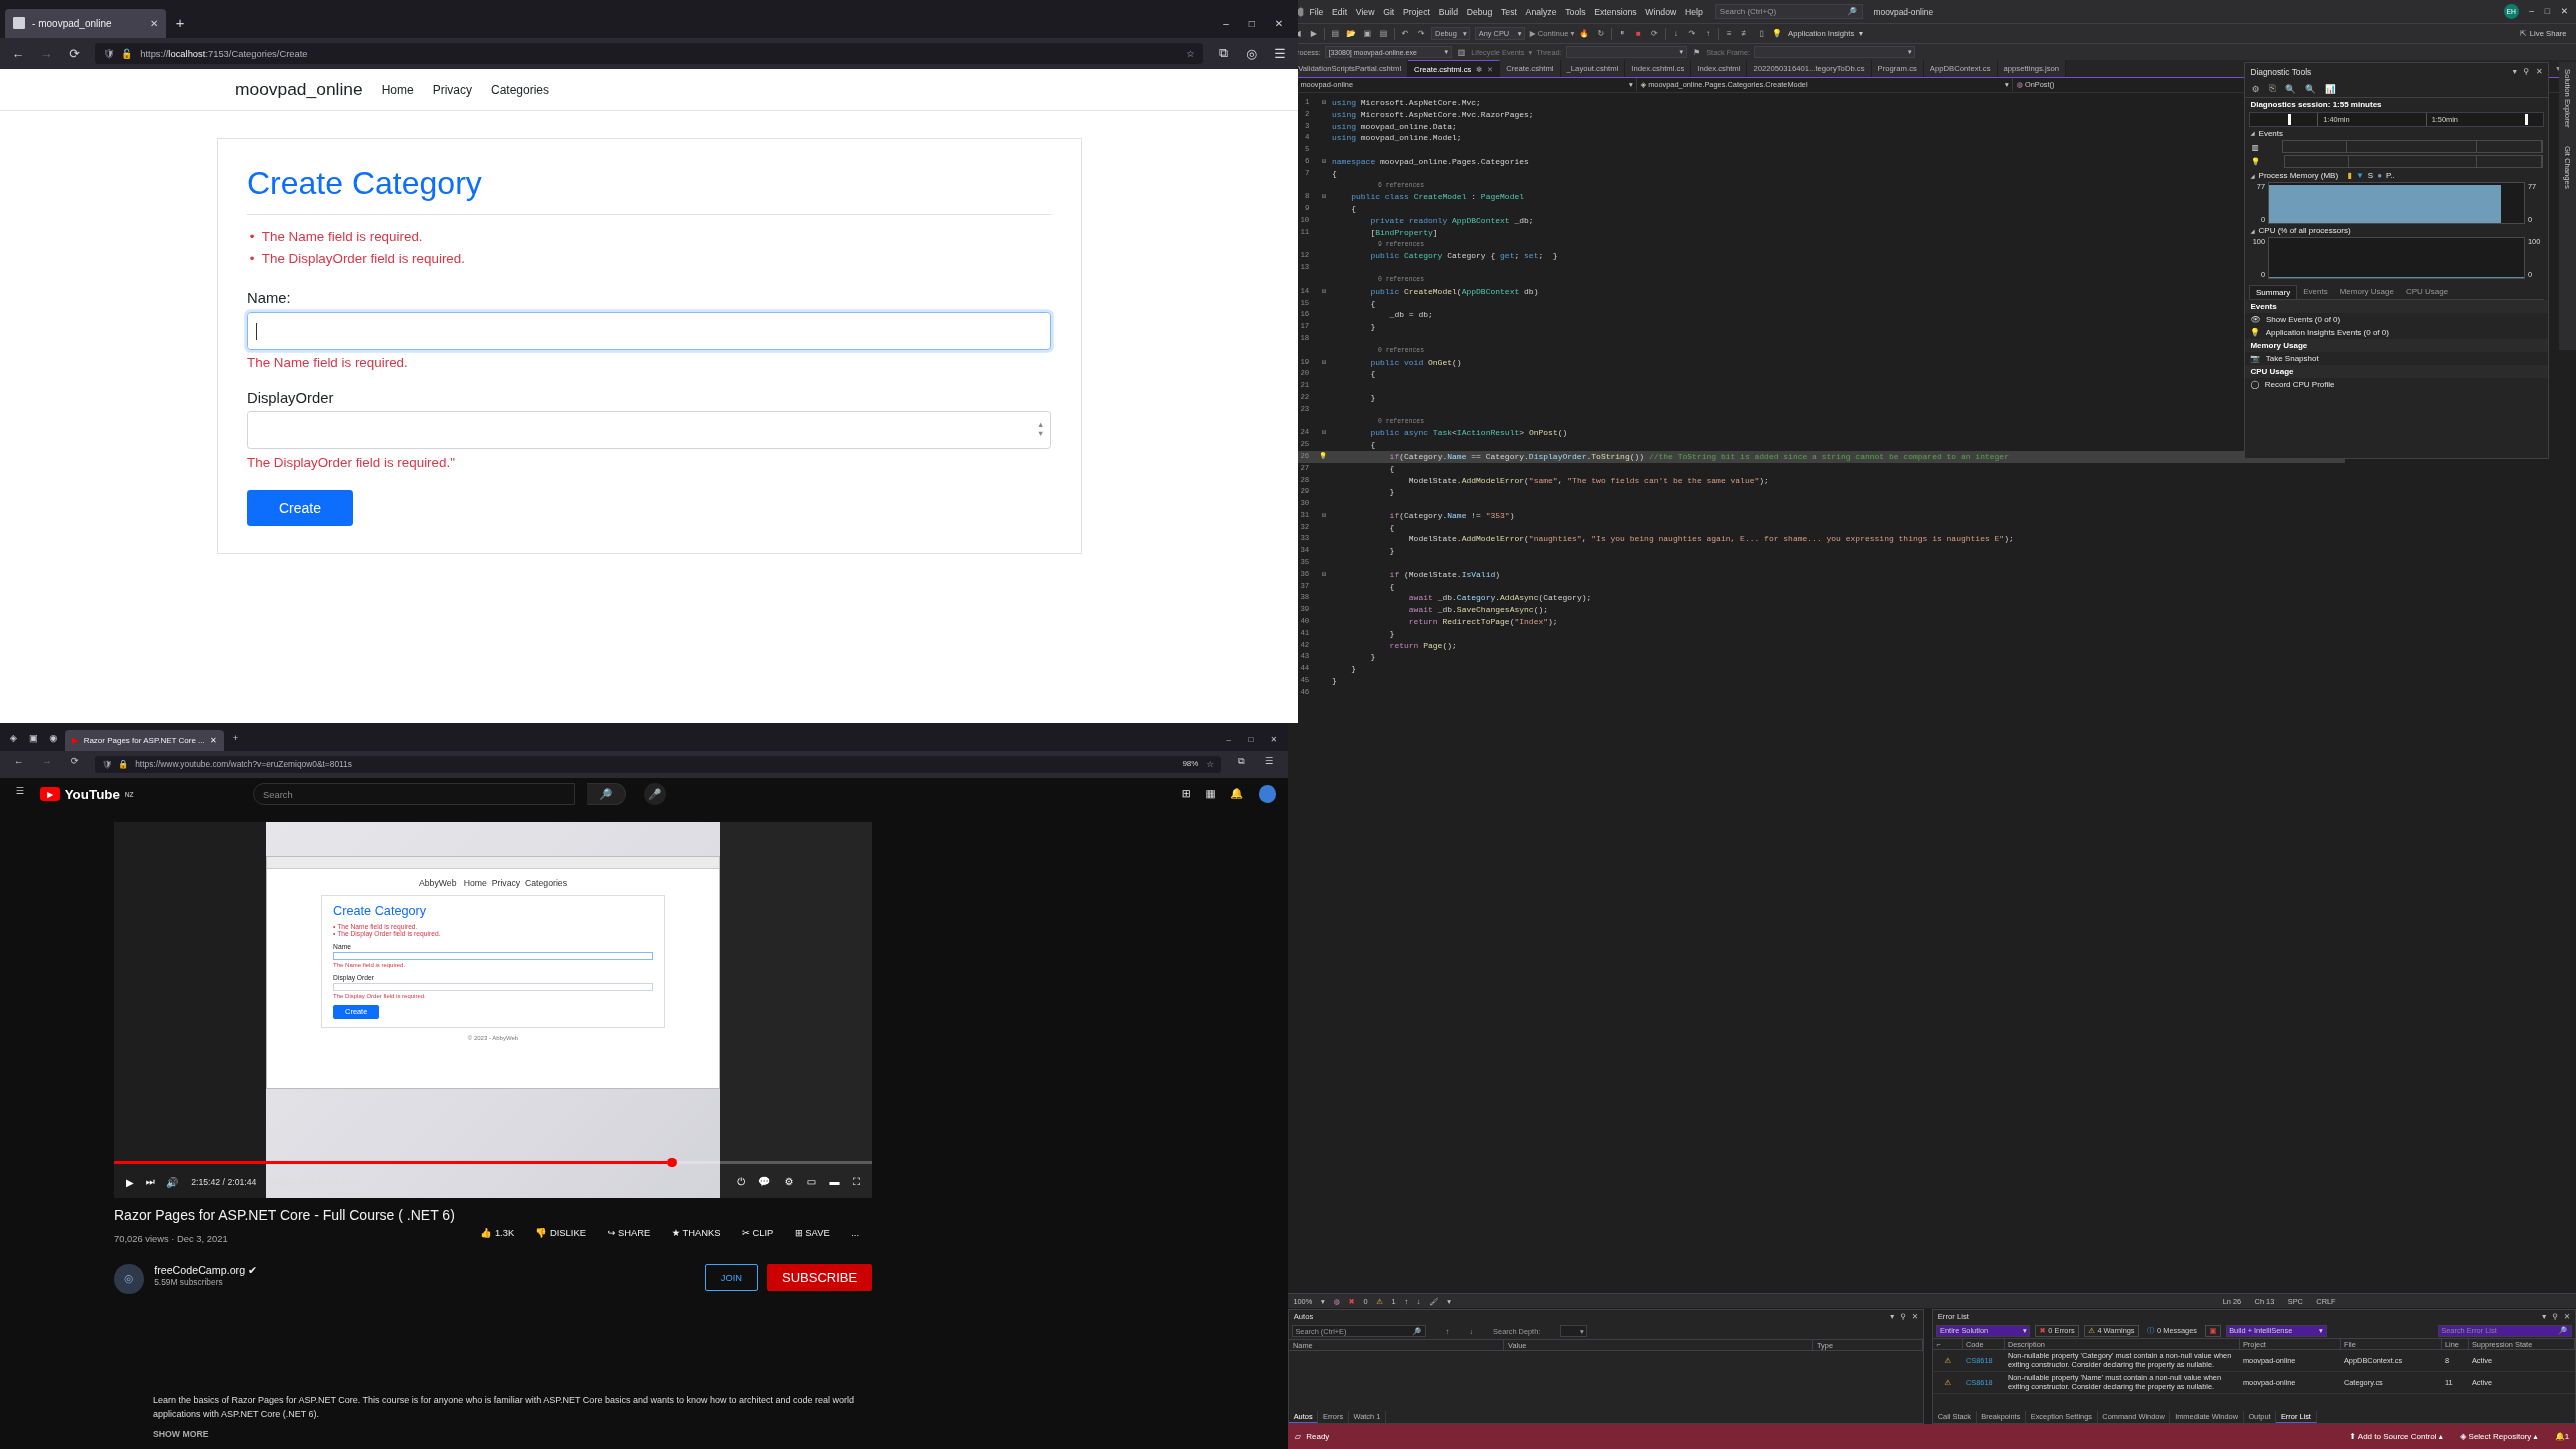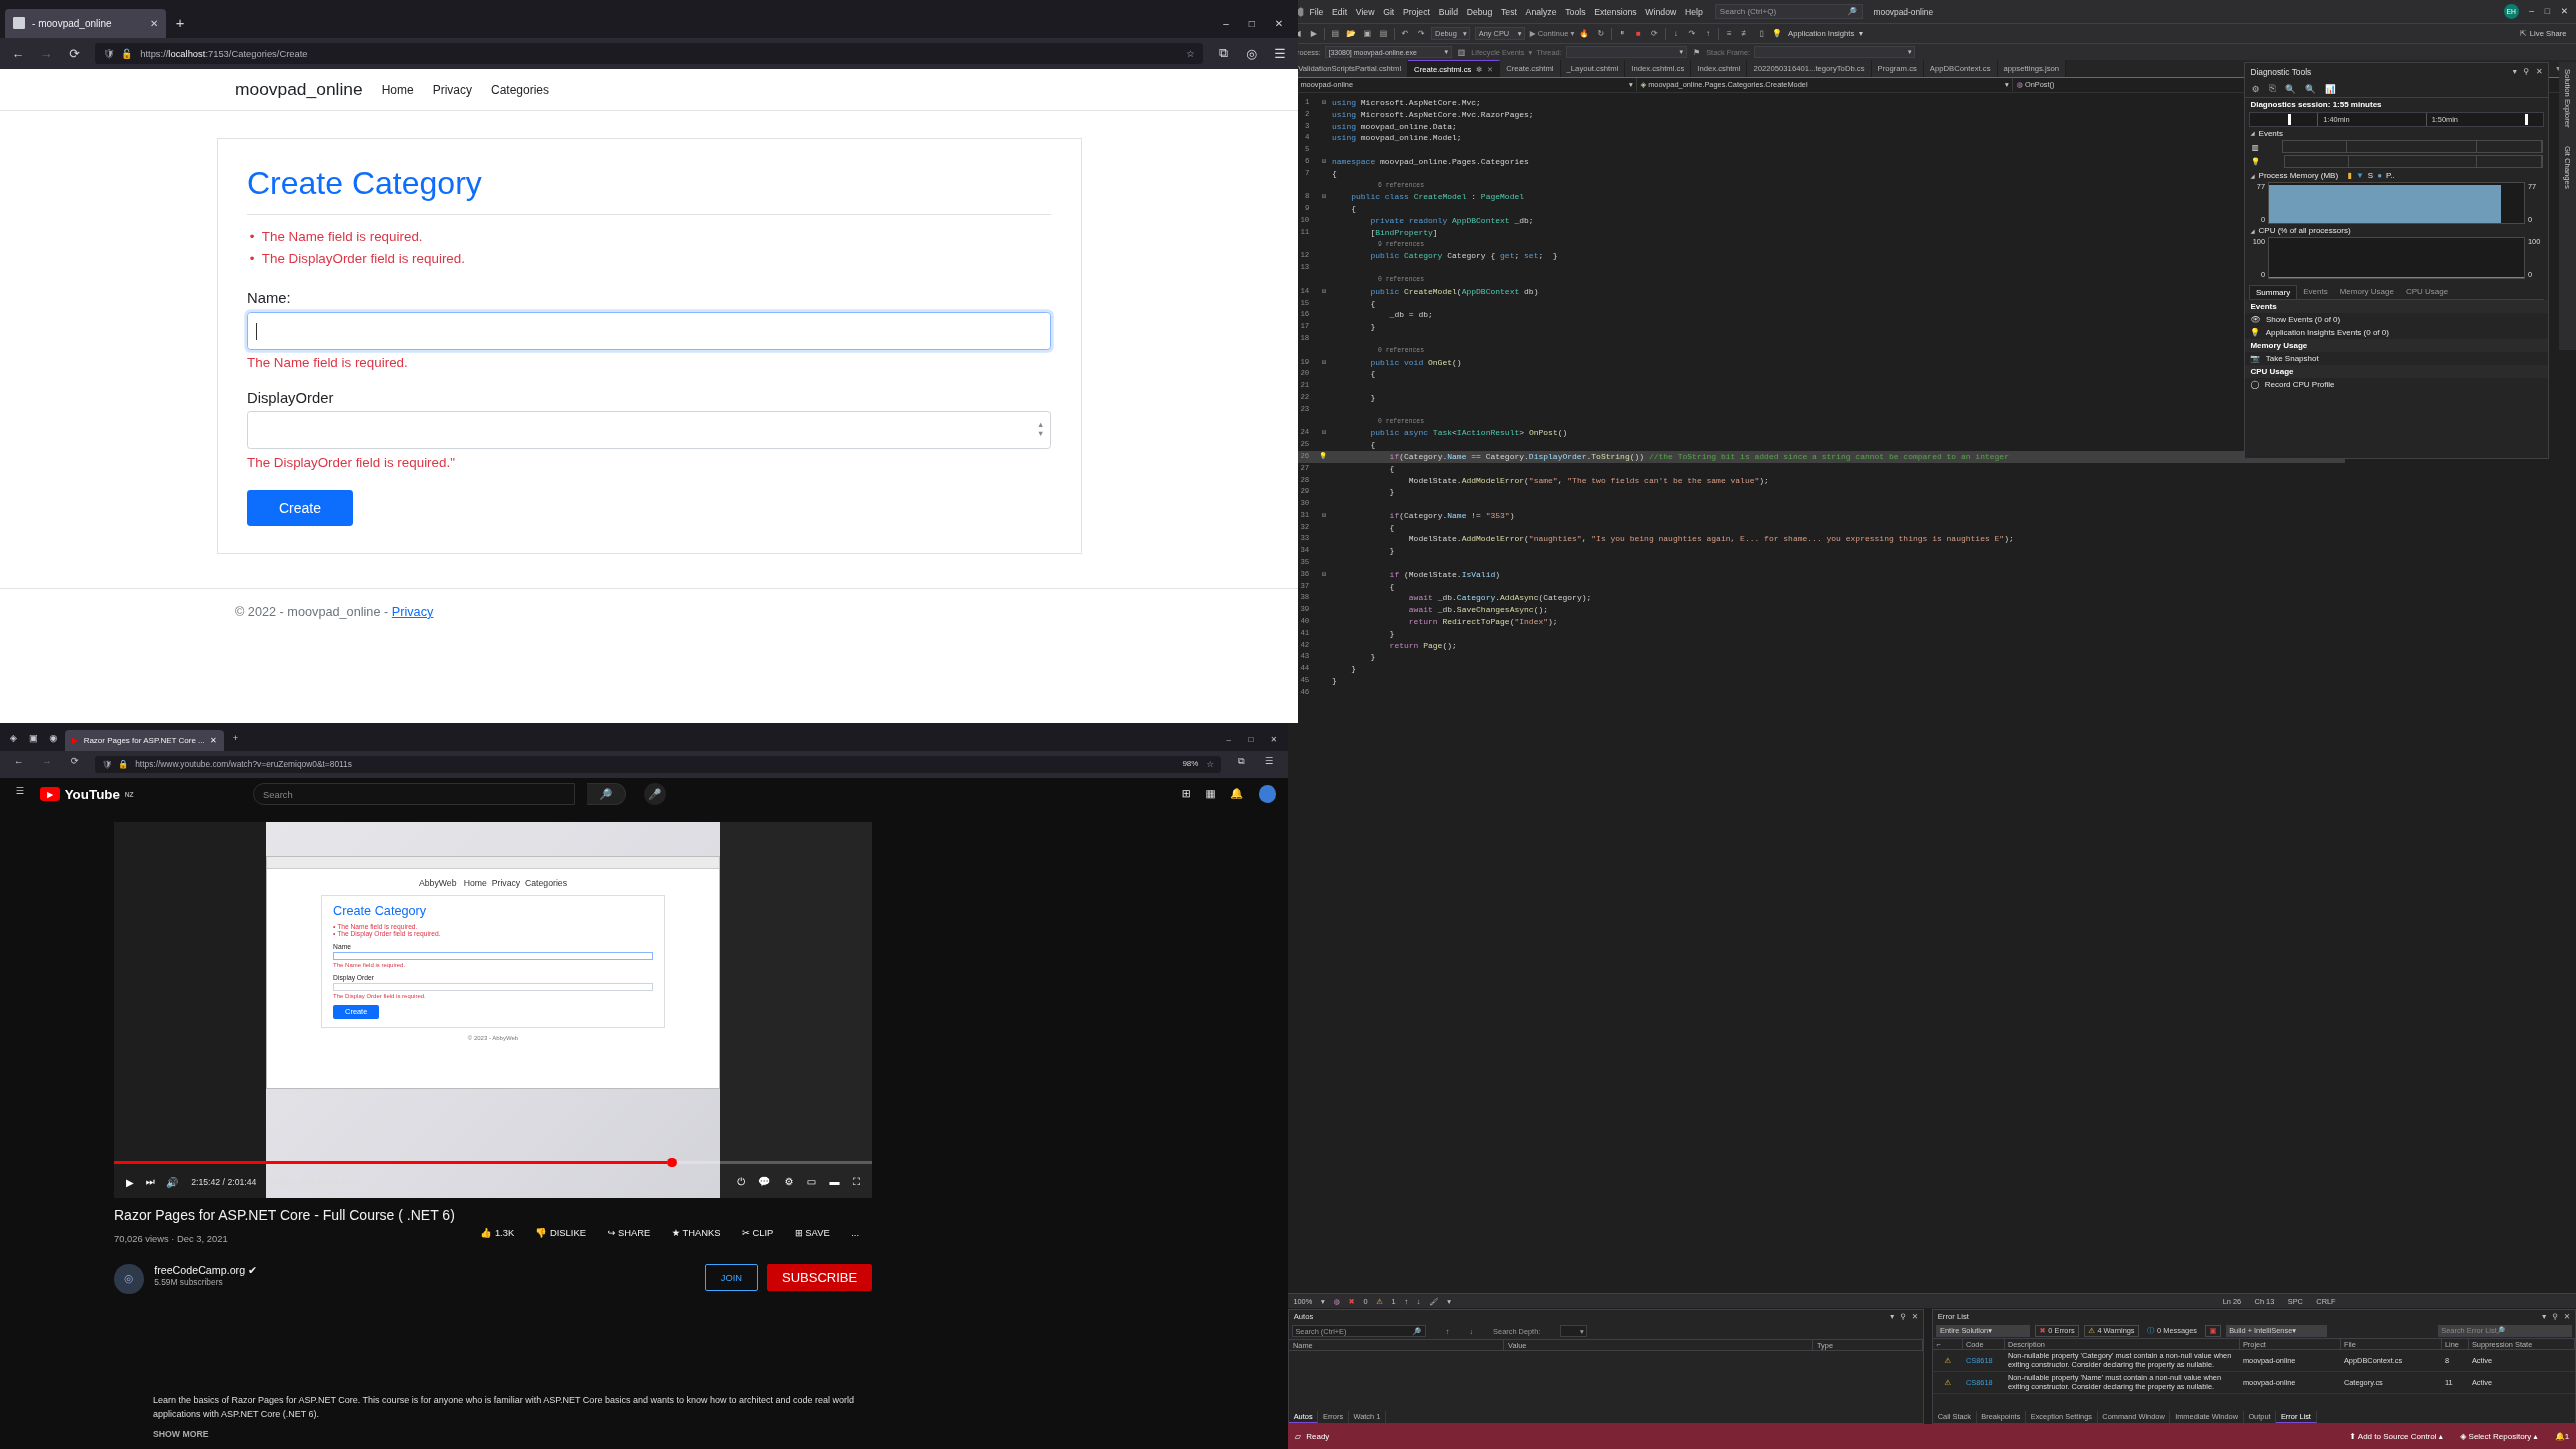--- a/index.html
+++ b/index.html
@@ -91,21 +91,21 @@
   .autos-search{height:13.4px;margin:1.3px 2.7px;display:flex;align-items:center;gap:20px;font-size:7.4px;color:#9a9a9a;}
   .asbox{width:134px;height:12px;background:#1f1f1f;border:0.7px solid #3f3f46;display:flex;align-items:center;justify-content:space-between;padding:0 2.7px;}
   .grid-hdr{height:12px;display:flex;font-size:7.4px;color:#b4b4b4;border-top:0.7px solid #3f3f46;border-bottom:0.7px solid #3f3f46;}
   .grid-hdr div{border-right:0.7px solid #3f3f46;padding:0 4px;line-height:12px;}
   .panel-tabs{position:absolute;bottom:0;left:0;right:0;height:12px;display:flex;font-size:7.4px;}
   .panel-tabs div{padding:0 4.7px;line-height:12px;color:#b4b4b4;border-right:0.7px solid #3a3a3a;}
   .panel-tabs div.on{color:#fff;border-bottom:1.3px solid #7a4bd6;}
 
   .errlist{position:absolute;right:0;bottom:25.5px;width:644px;height:115px;background:#252526;border:0.7px solid #3f3f46;}
   .err-toolbar{height:14.8px;display:flex;align-items:center;gap:4.7px;padding:0 3.4px;font-size:7.4px;color:#d0d0d0;}
-  .ebox{height:12px;background:#404040;border:0.7px solid #3f3f46;display:flex;align-items:center;justify-content:flex-start;padding:0 2.7px;}
+  .ebox{height:12px;background:#4c1d95;border:0.7px solid #3f3f46;display:flex;align-items:center;justify-content:space-between;padding:0 2.7px;}
   .chip{height:12px;border:0.7px solid #4a4a4a;display:flex;align-items:center;gap:2.7px;padding:0 3.4px;}
   .err-hdr{height:11.4px;display:flex;font-size:7.4px;color:#b4b4b4;border-top:0.7px solid #3f3f46;border-bottom:0.7px solid #3f3f46;}
   .err-hdr div{border-right:0.7px solid #3f3f46;padding:0 3.4px;line-height:11.4px;}
   .err-row{display:flex;font-size:7.4px;color:#dcdcdc;border-bottom:0.7px solid #333;min-height:22px;align-items:center;}
   .err-row div{padding:1.3px 3.4px;}
 
   .statusbar{position:absolute;left:0;bottom:0;width:1288px;height:25.5px;background:#7d2336;display:flex;align-items:center;padding:0 6.7px;font-size:8px;color:#fff;}
   .sb-right{margin-left:auto;display:flex;align-items:center;gap:17.4px;}
 
   
@@ -707,23 +707,20 @@
         <div class="spin">
             <span>▲</span>
             <span>▼</span>
           </div>
       </div>
       <div class="ferr">The DisplayOrder field is required."</div>
 
       <button class="btn-create">Create</button>
     </div>
 
-    <div class="ff-footer">
-      <span>© 2022 - moovpad_online - </span><a href="#">Privacy</a>
-    </div>
   </div>
 </div>
 
 <div id="yt">
   <div class="yt-chrome">
     <span class="yt-icn">◈</span>
     <span class="yt-icn">▣</span>
     <span class="yt-icn">◉</span>
     <div class="yt-tab">
       <span style="color:#ff0000">▶</span>

